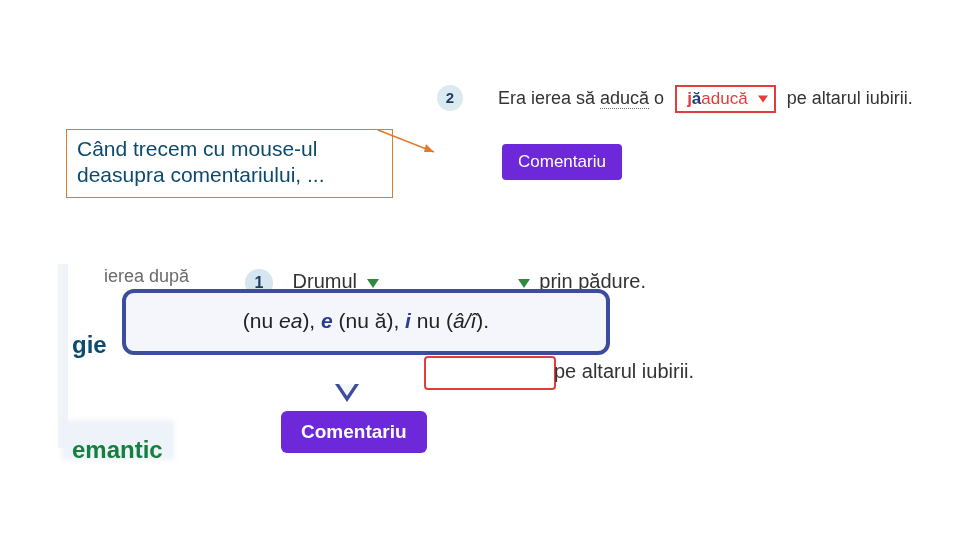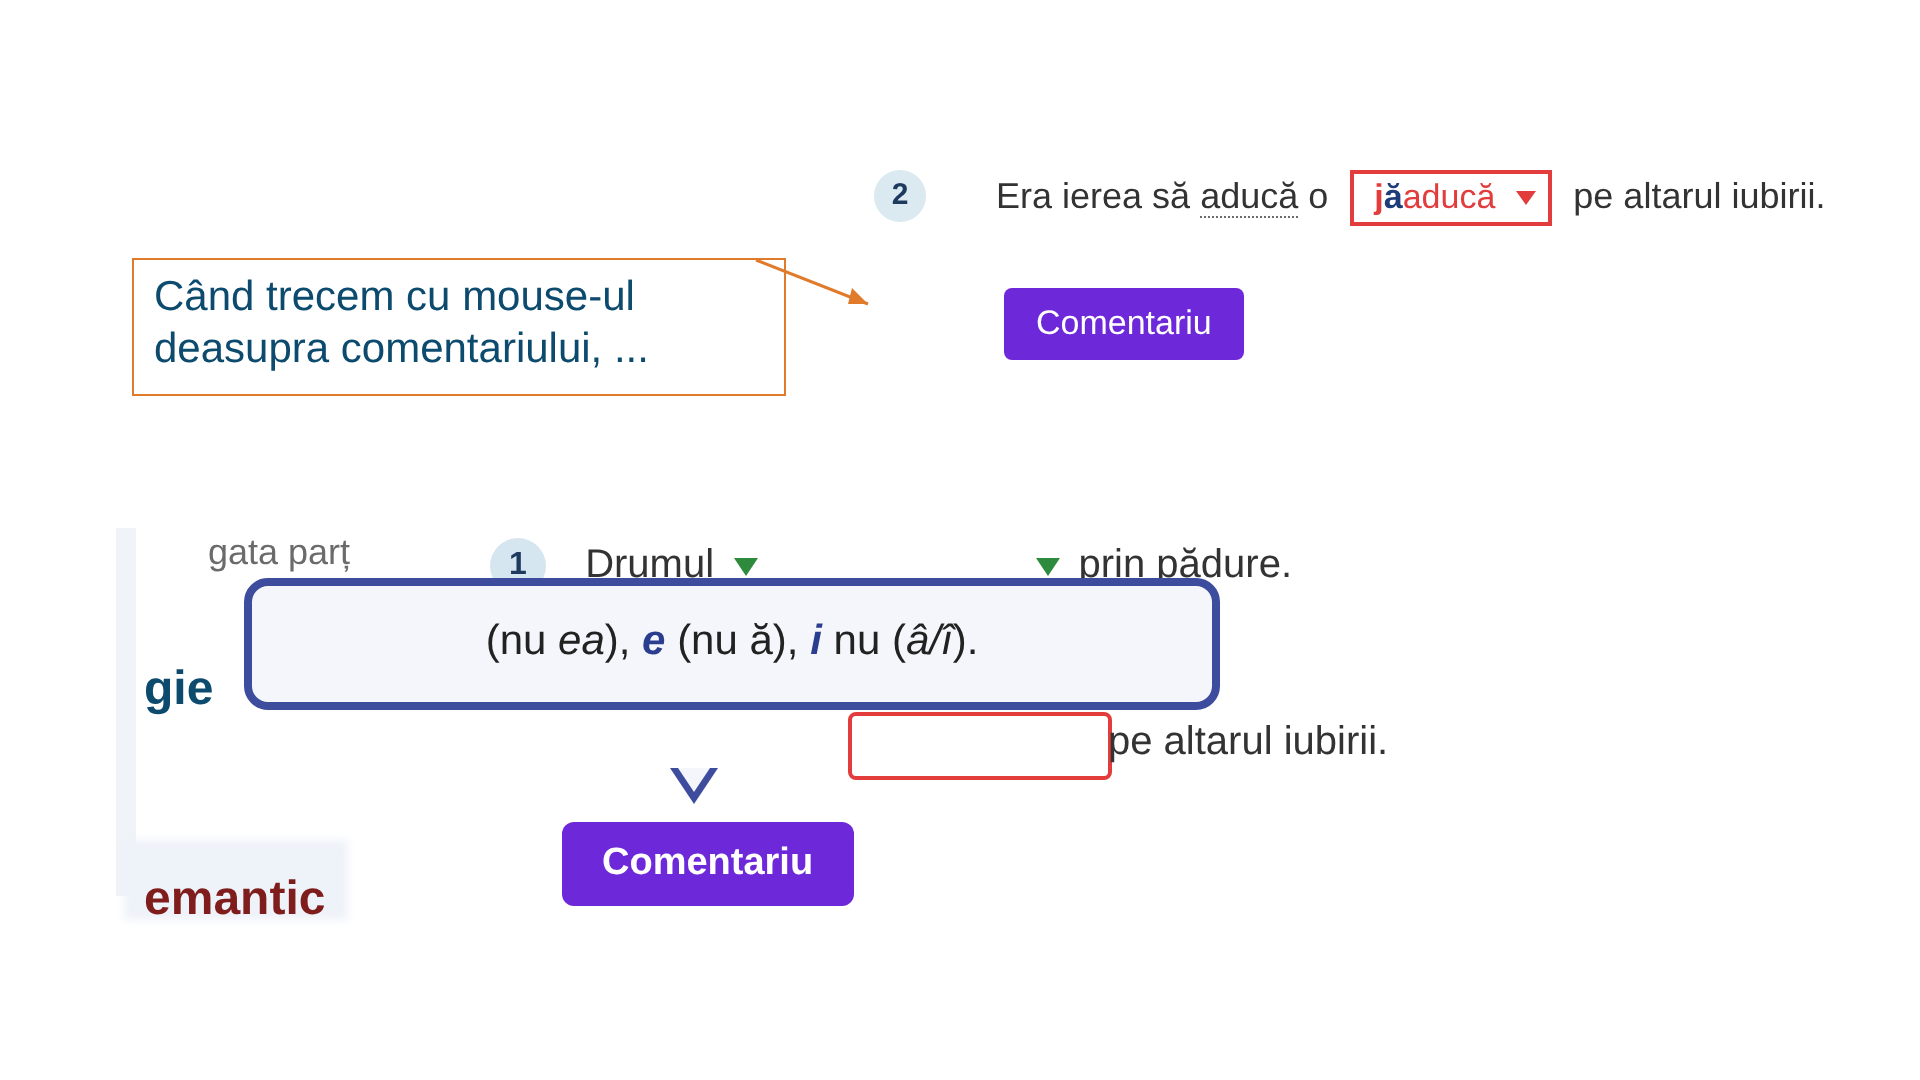--- a/index.html
+++ b/index.html
@@ -92,21 +92,21 @@
   .comment-btn.top { left: 502px; top: 144px; }
   .comment-btn.bottom { left: 281px; top: 411px; font-size: 19px; padding: 10px 20px; font-weight: 600; border-radius: 6px; }
   
   .crop-text {
     position: absolute;
     color: #6b6b6b;
     font-size: 18px;
   }
   .crop-text.topleft { left: 104px; top: 266px; }
   .crop-gie { position: absolute; left: 72px; top: 331px; color: #0c4a6e; font-size: 24px; font-weight: bold; }
-  .crop-emantic { position: absolute; left: 72px; top: 436px; color: #7f1d1d; font-size: 24px; font-weight: bold; }
+  .crop-emantic { position: absolute; left: 72px; top: 436px; color: #15803d; font-size: 24px; font-weight: bold; }
   .blurbox {
     position: absolute;
     left: 62px;
     top: 420px;
     width: 112px;
     height: 40px;
     background: linear-gradient(#eef2f9, #eef2f9);
     filter: blur(2px);
   }
   .q1-row {
@@ -219,21 +219,21 @@
 
 <div class="q2-sentence">
   <span>Era ierea să </span><span class="dotted">aducă</span><span> o </span><span class="answerbox"><span class="j">j</span><span class="a">ă</span><span class="r">aducă</span><span class="tri"></span></span><span> pe altarul iubirii.</span>
 </div>
 
 <div class="comment-btn top">
   <span>Comentariu</span>
 </div>
 
 <div class="faint-bar"></div>
-<div class="crop-text topleft">gata parț</div>
+<div class="crop-text topleft">ierea după</div>
 <div class="crop-gie">gie</div>
 <div class="blurbox"></div>
 <div class="crop-emantic">emantic</div>
 
 <div class="q1-row">
   <span class="q1-num"><span>1</span></span>
   <span>Drumul</span>
   <span class="green-tri"></span>
   <span style="display:inline-block; width:120px;"></span>
   <span class="green-tri"></span>

